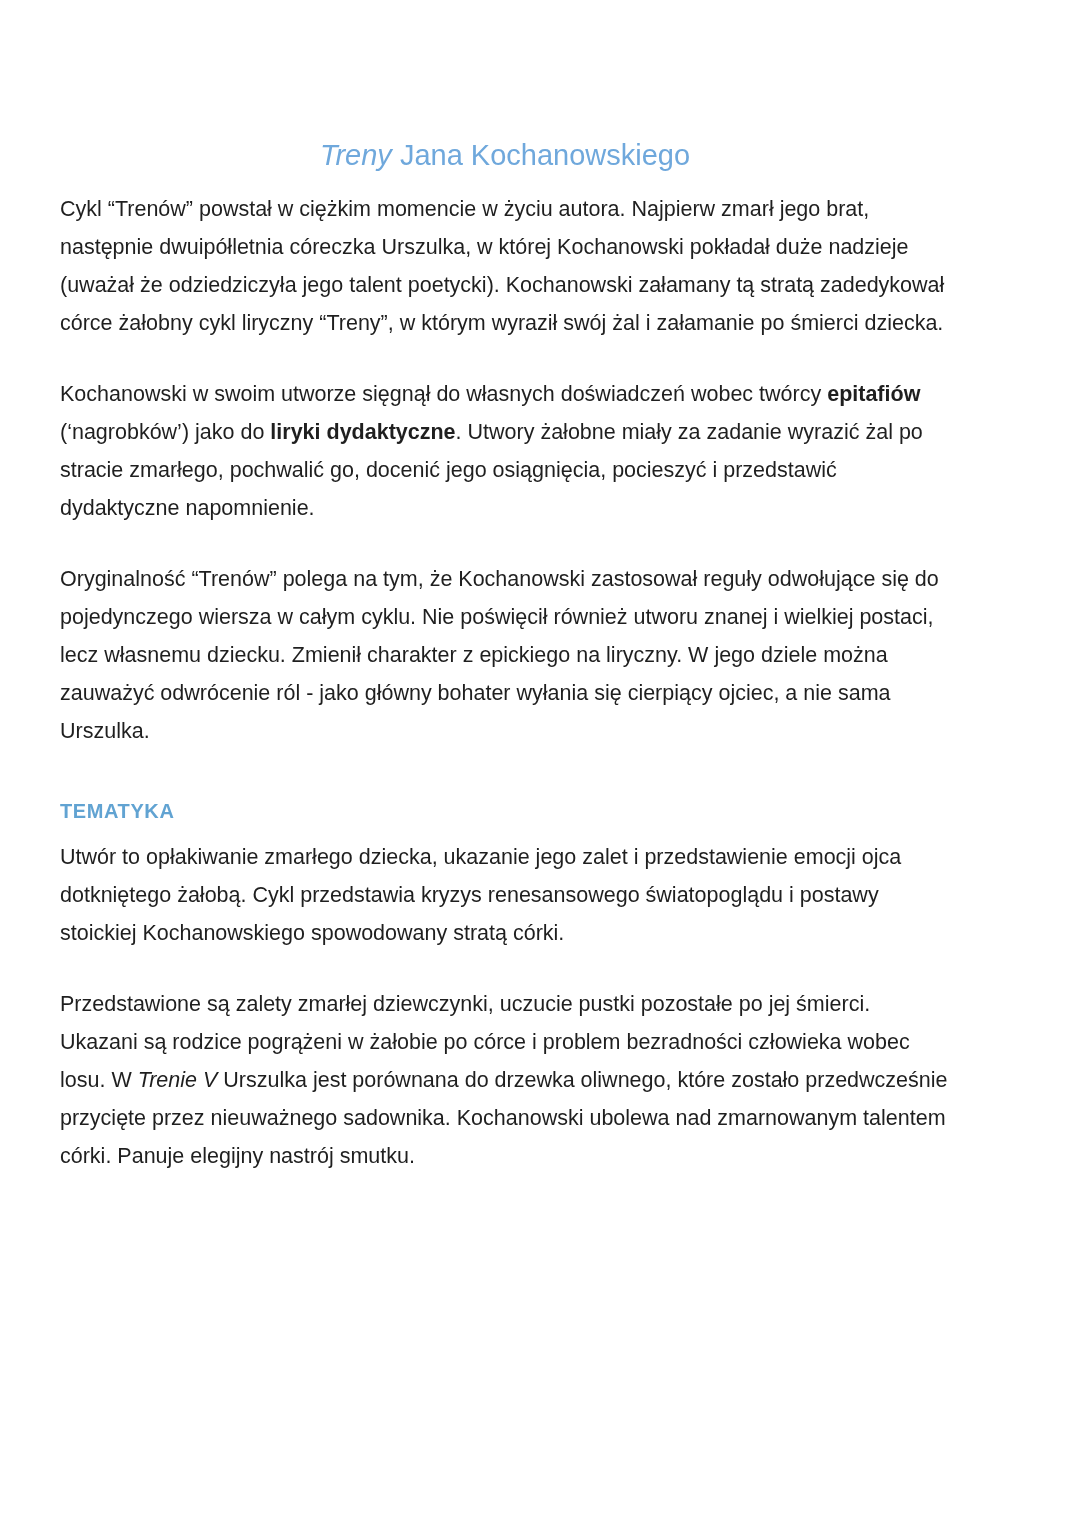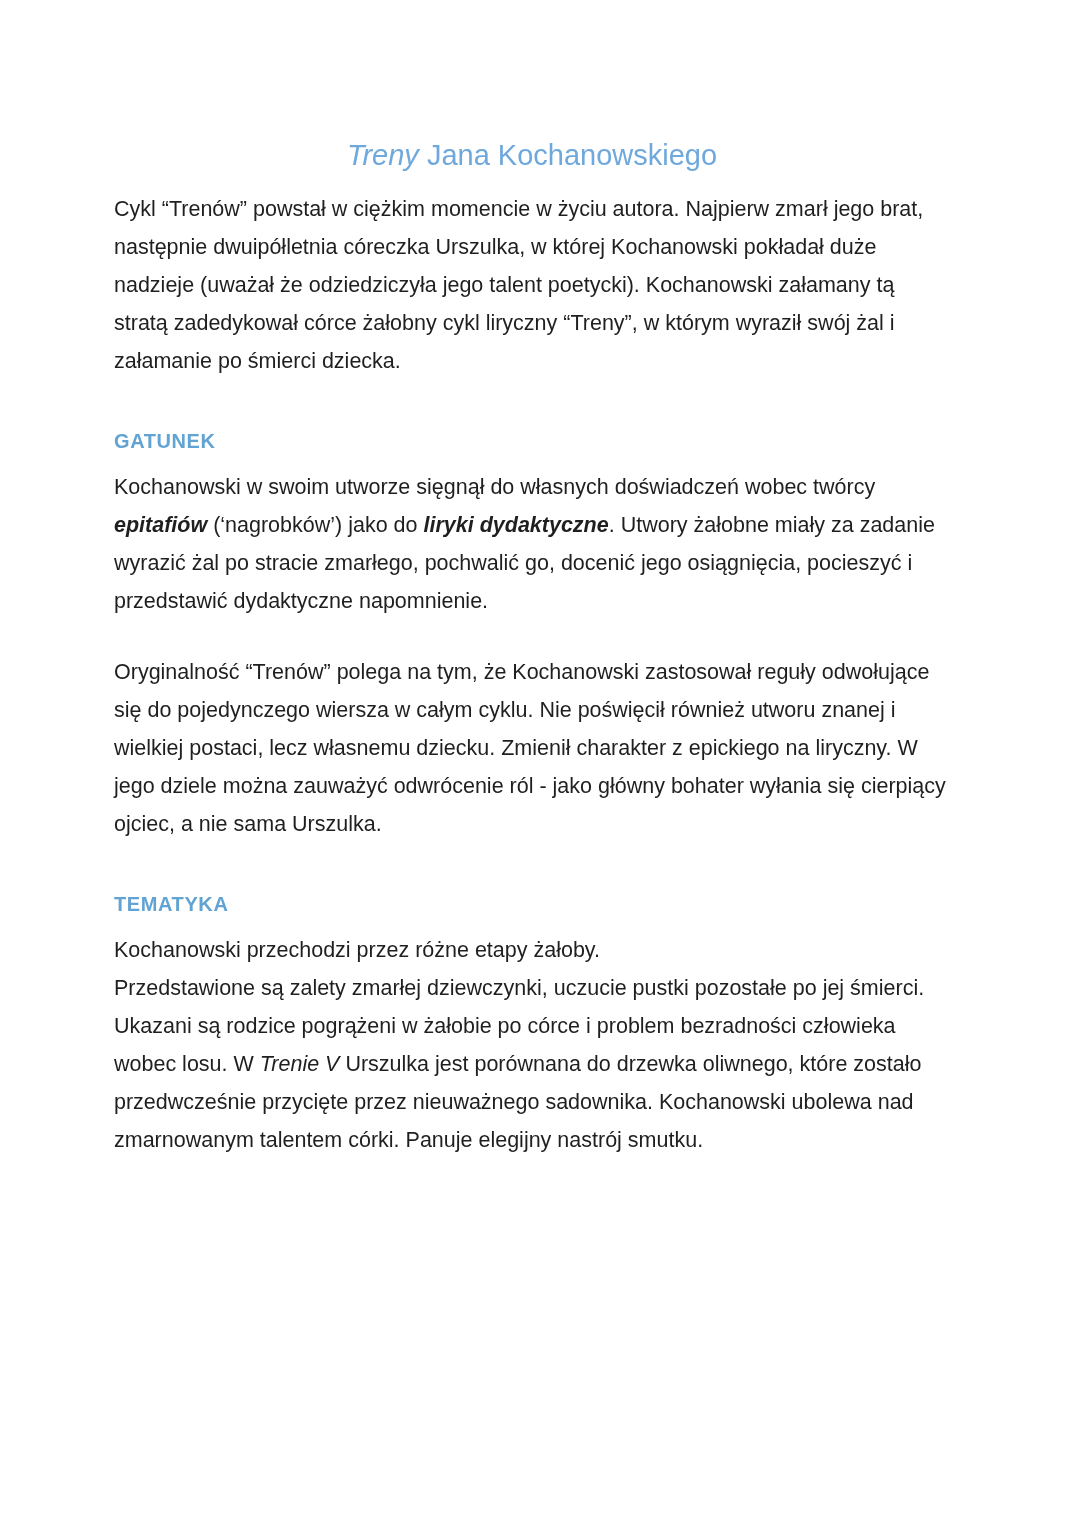--- a/index.html
+++ b/index.html
@@ -7,21 +7,21 @@
     margin: 0;
     padding: 0;
     background: #ffffff;
   }
   .page {
     position: relative;
     width: 1080px;
     height: 1306px;
     box-sizing: border-box;
     background: #ffffff;
-    padding: 136px 130px 60px 114px;
+    padding: 136px 130px 60px 60px;
     font-family: "Liberation Sans", "DejaVu Sans", sans-serif;
     color: #1f1f1f;
     overflow: hidden;
   }
   .doc-title {
     margin: 0 0 16px 0;
     text-align: center;
     font-size: 29px;
     line-height: 38px;
     font-weight: 400;
@@ -37,39 +37,38 @@
   p.body-text.tight { margin-bottom: 0; }
   h2.section-heading {
     margin: 46px 0 12px 0;
     font-size: 20px;
     line-height: 30px;
     font-weight: 700;
     letter-spacing: 0.6px;
     color: #61a3d2;
     text-transform: none;
   }
-  strong { font-weight: 700; font-style: italic; }
+  strong { font-weight: 700; }
   em.inline-italic { font-style: italic; }
 </style>
 </head>
 <body>
 
 <div class="page">
 
   <h1 class="doc-title"><em>Treny</em><span> Jana Kochanowskiego</span></h1>
 
   <p class="body-text"><span>Cykl “Trenów” powstał w ciężkim momencie w życiu autora. Najpierw zmarł jego brat, następnie dwuipółletnia córeczka Urszulka, w której Kochanowski pokładał duże nadzieje (uważał że odziedziczyła jego talent poetycki). Kochanowski załamany tą stratą zadedykował córce żałobny cykl liryczny “Treny”, w którym wyraził swój żal i załamanie po śmierci dziecka.</span></p>
 
-  <h2 class="section-heading"><span>GATUNEK</span></h2>
 
   <p class="body-text"><span>Kochanowski w swoim utworze sięgnął do własnych doświadczeń wobec twórcy </span><strong>epitafiów</strong><span> (‘nagrobków’) jako do </span><strong>liryki dydaktyczne</strong><span>. Utwory żałobne miały za zadanie wyrazić żal po stracie zmarłego, pochwalić go, docenić jego osiągnięcia, pocieszyć i przedstawić dydaktyczne napomnienie.</span></p>
 
   <p class="body-text"><span>Oryginalność “Trenów” polega na tym, że Kochanowski zastosował reguły odwołujące się do pojedynczego wiersza w całym cyklu. Nie poświęcił również utworu znanej i wielkiej postaci, lecz własnemu dziecku. Zmienił charakter z epickiego na liryczny. W jego dziele można zauważyć odwrócenie ról - jako główny bohater wyłania się cierpiący ojciec, a nie sama Urszulka.</span></p>
 
   <h2 class="section-heading"><span>TEMATYKA</span></h2>
 
+  <p class="body-text"><span>Utwór to opłakiwanie zmarłego dziecka, ukazanie jego zalet i przedstawienie emocji ojca dotkniętego żałobą. Cykl przedstawia kryzys renesansowego światopoglądu i postawy stoickiej Kochanowskiego spowodowany stratą córki.</span></p>
 
-  <p class="body-text tight"><span>Kochanowski przechodzi przez różne etapy żałoby.</span></p>
 
 
   <p class="body-text tight"><span>Przedstawione są zalety zmarłej dziewczynki, uczucie pustki pozostałe po jej śmierci. Ukazani są rodzice pogrążeni w żałobie po córce i problem bezradności człowieka wobec losu. W </span><em class="inline-italic">Trenie V</em><span> Urszulka jest porównana do drzewka oliwnego, które zostało przedwcześnie przycięte przez nieuważnego sadownika. Kochanowski ubolewa nad zmarnowanym talentem córki. Panuje elegijny nastrój smutku.</span></p>
 
 </div>
 
 </body></html>

